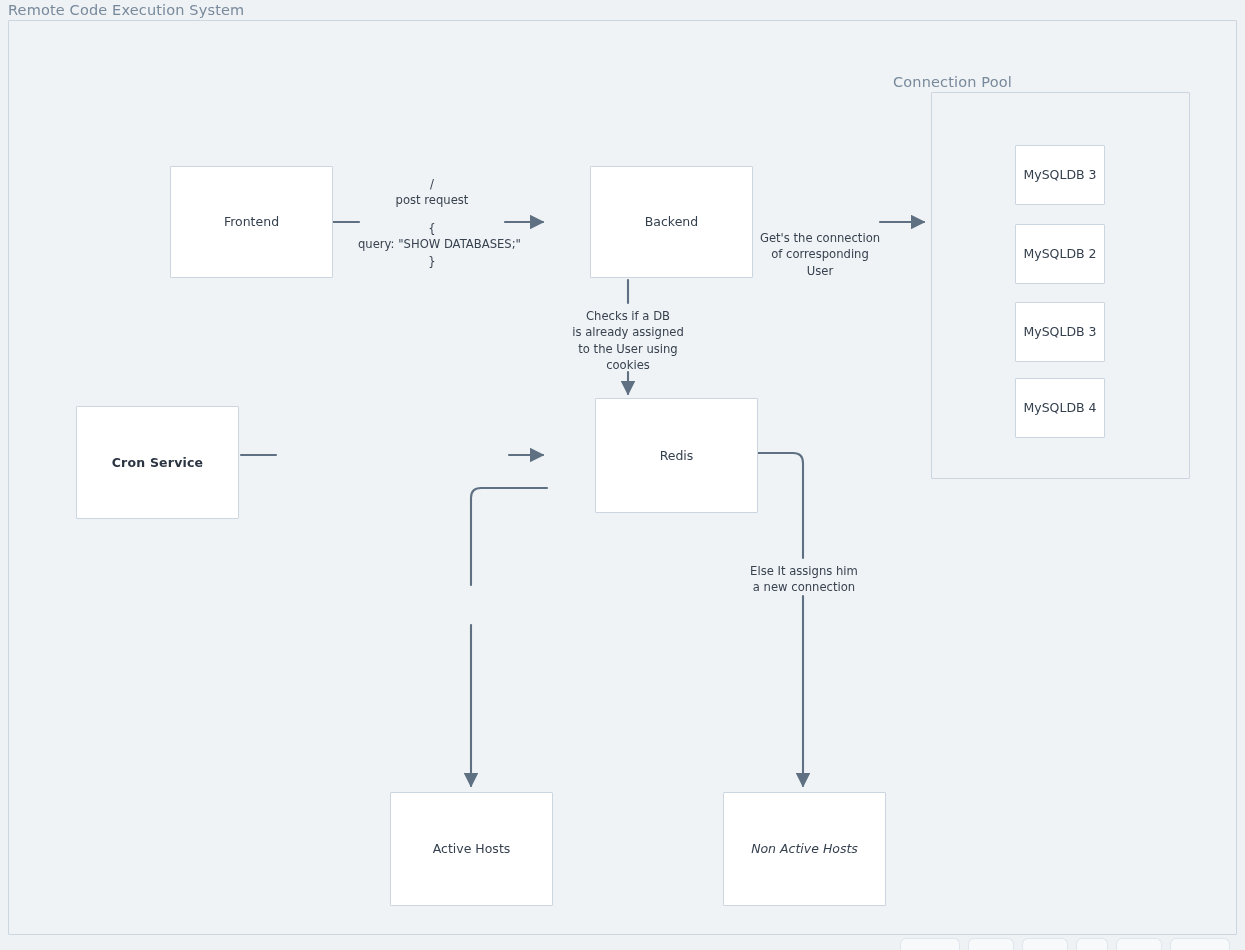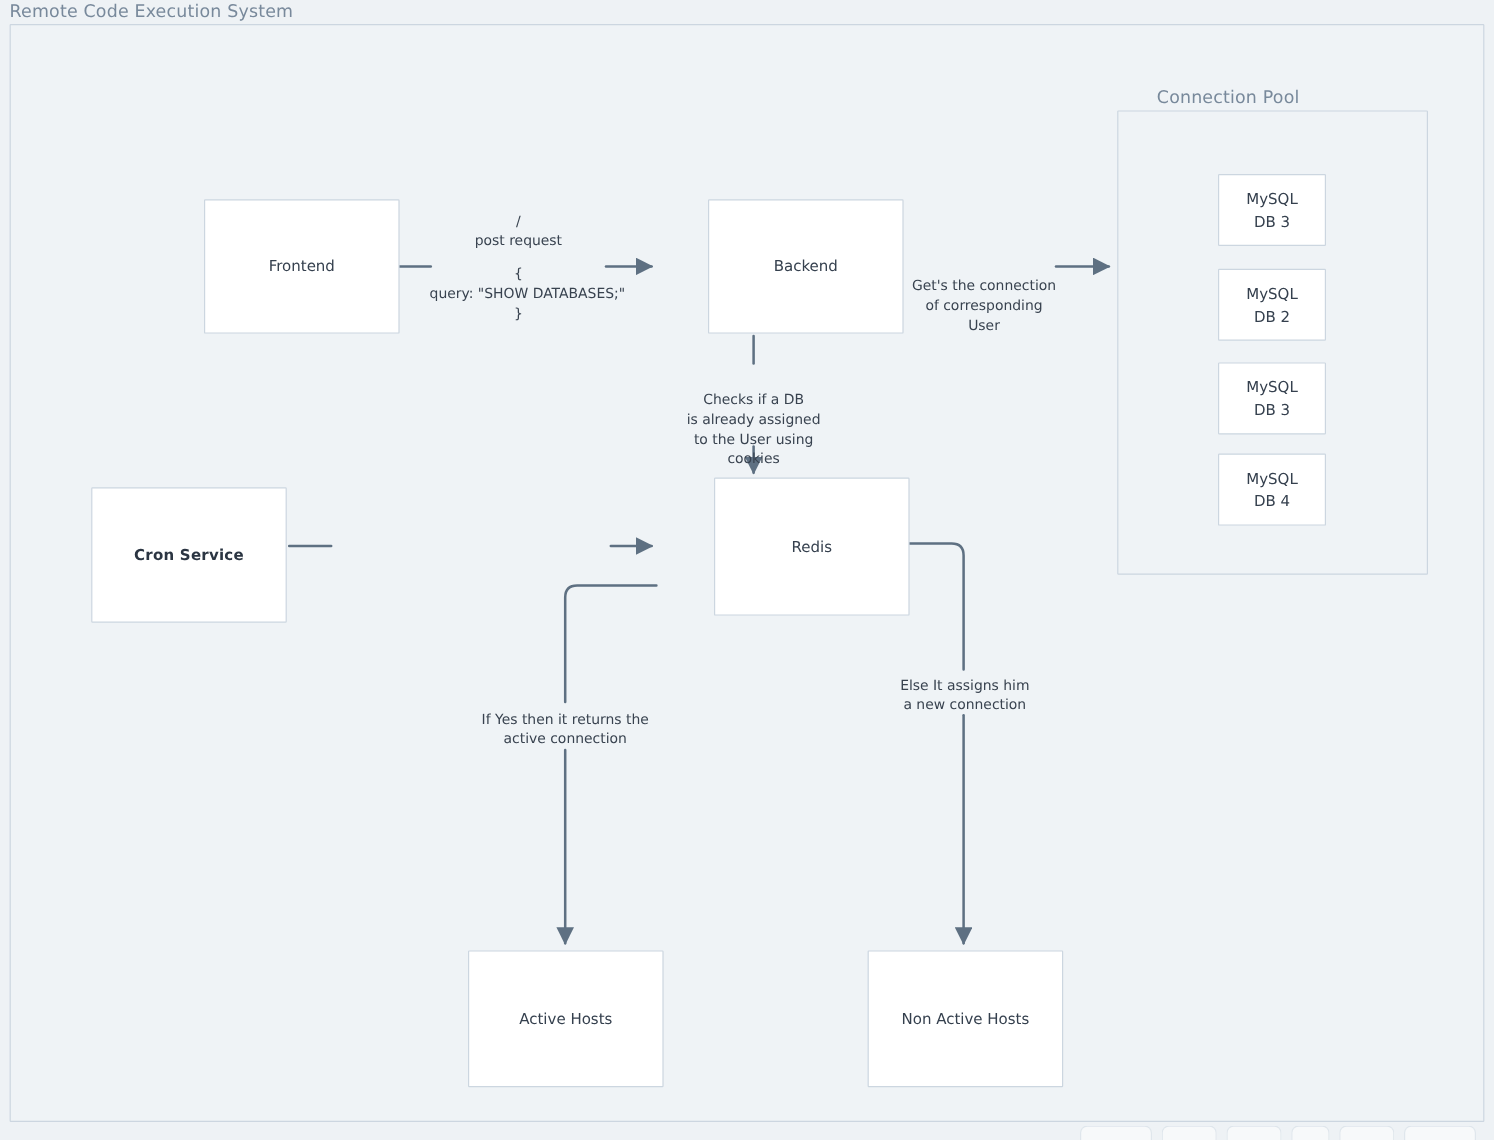--- a/index.html
+++ b/index.html
@@ -42,47 +42,47 @@
     border-color: #ccd6e0;
   }
   #root-frame-title { left: 8px; top: 2px; }
 
   #pool-frame {
     left: 931px; top: 92px;
     width: 259px; height: 387px;
     background: #eff3f6;
     border-color: #ccd6e0;
   }
-  #pool-frame-title { left: 964px; top: 74px; }
+  #pool-frame-title { left: 893px; top: 74px; }
 
   
   .node {
     position: absolute;
     background: #ffffff;
     border: 1px solid #ccd6e0;
     box-sizing: border-box;
     display: flex;
-    flex-direction: column;
+    flex-direction: row;
     align-items: center;
     justify-content: center;
     color: #35404e;
     font-size: 12.5px;
     line-height: 1.55;
     text-align: center;
     border-radius: 1px;
   }
   .node.bold { font-weight: bold; color: #2b3542; letter-spacing: .2px; }
   .node .ln { display: block; }
 
   #node-frontend  { left: 170px; top: 166px;  width: 163px; height: 112px; }
   #node-backend   { left: 547px; top: 166px;  width: 163px; height: 112px; margin-left: 43px; }
   #node-cron      { left: 76px;  top: 406px;  width: 163px; height: 113px; }
   #node-redis     { left: 547px; top: 398px;  width: 163px; height: 115px; margin-left: 48px; }
   #node-active    { left: 390px; top: 792px;  width: 163px; height: 114px; }
-  #node-nonactive { left: 723px; top: 792px;  width: 163px; height: 114px; }
+  #node-nonactive { left: 723px; top: 792px;  width: 163px; height: 114px; font-style: italic; }
 
   #node-db1 { left: 1015px; top: 145px; width: 90px; height: 60px; }
   #node-db2 { left: 1015px; top: 224px; width: 90px; height: 60px; }
   #node-db3 { left: 1015px; top: 302px; width: 90px; height: 60px; }
   #node-db4 { left: 1015px; top: 378px; width: 90px; height: 60px; }
 
   
   .edge-label {
     position: absolute;
     color: #38424f;
@@ -90,21 +90,21 @@
     line-height: 1.42;
     text-align: center;
     white-space: nowrap;
     pointer-events: none;
   }
   .edge-label .ln { display: block; }
   .edge-label .spacer { display: block; height: 11px; }
 
   #lbl-front-back { left: 358px; top: 176px; width: 148px; }
   #lbl-back-pool  { left: 745px; top: 194px; width: 150px; margin-top: 36px; }
-  #lbl-back-redis { left: 553px; top: 308px; width: 150px; margin-top: 17px; }
+  #lbl-back-redis { left: 553px; top: 308px; width: 150px; }
   #lbl-cron-redis { left: 254px; top: 418px; width: 286px; }
   #lbl-yes        { left: 381px; top: 591px; width: 180px; }
   #lbl-else       { left: 725px; top: 563px; width: 158px; }
 
   
   #edge-layer {
     position: absolute;
     left: 0; top: 0;
     width: 1245px; height: 950px;
     pointer-events: none;
@@ -182,24 +182,20 @@
   </div>
 
   <div class="edge-label" id="lbl-back-redis">
     <span class="ln">Checks if a DB</span>
     <span class="ln">is already assigned</span>
     <span class="ln">to the User using</span>
     <span class="ln">cookies</span>
   </div>
 
 
-  <div class="edge-label" id="lbl-yes">
-    <span class="ln">If Yes then it returns the</span>
-    <span class="ln">active connection</span>
-  </div>
 
   <div class="edge-label" id="lbl-else">
     <span class="ln">Else It assigns him</span>
     <span class="ln">a new connection</span>
   </div>
 
   <div class="node" id="node-frontend">
     <span class="ln">Frontend</span>
   </div>
 

